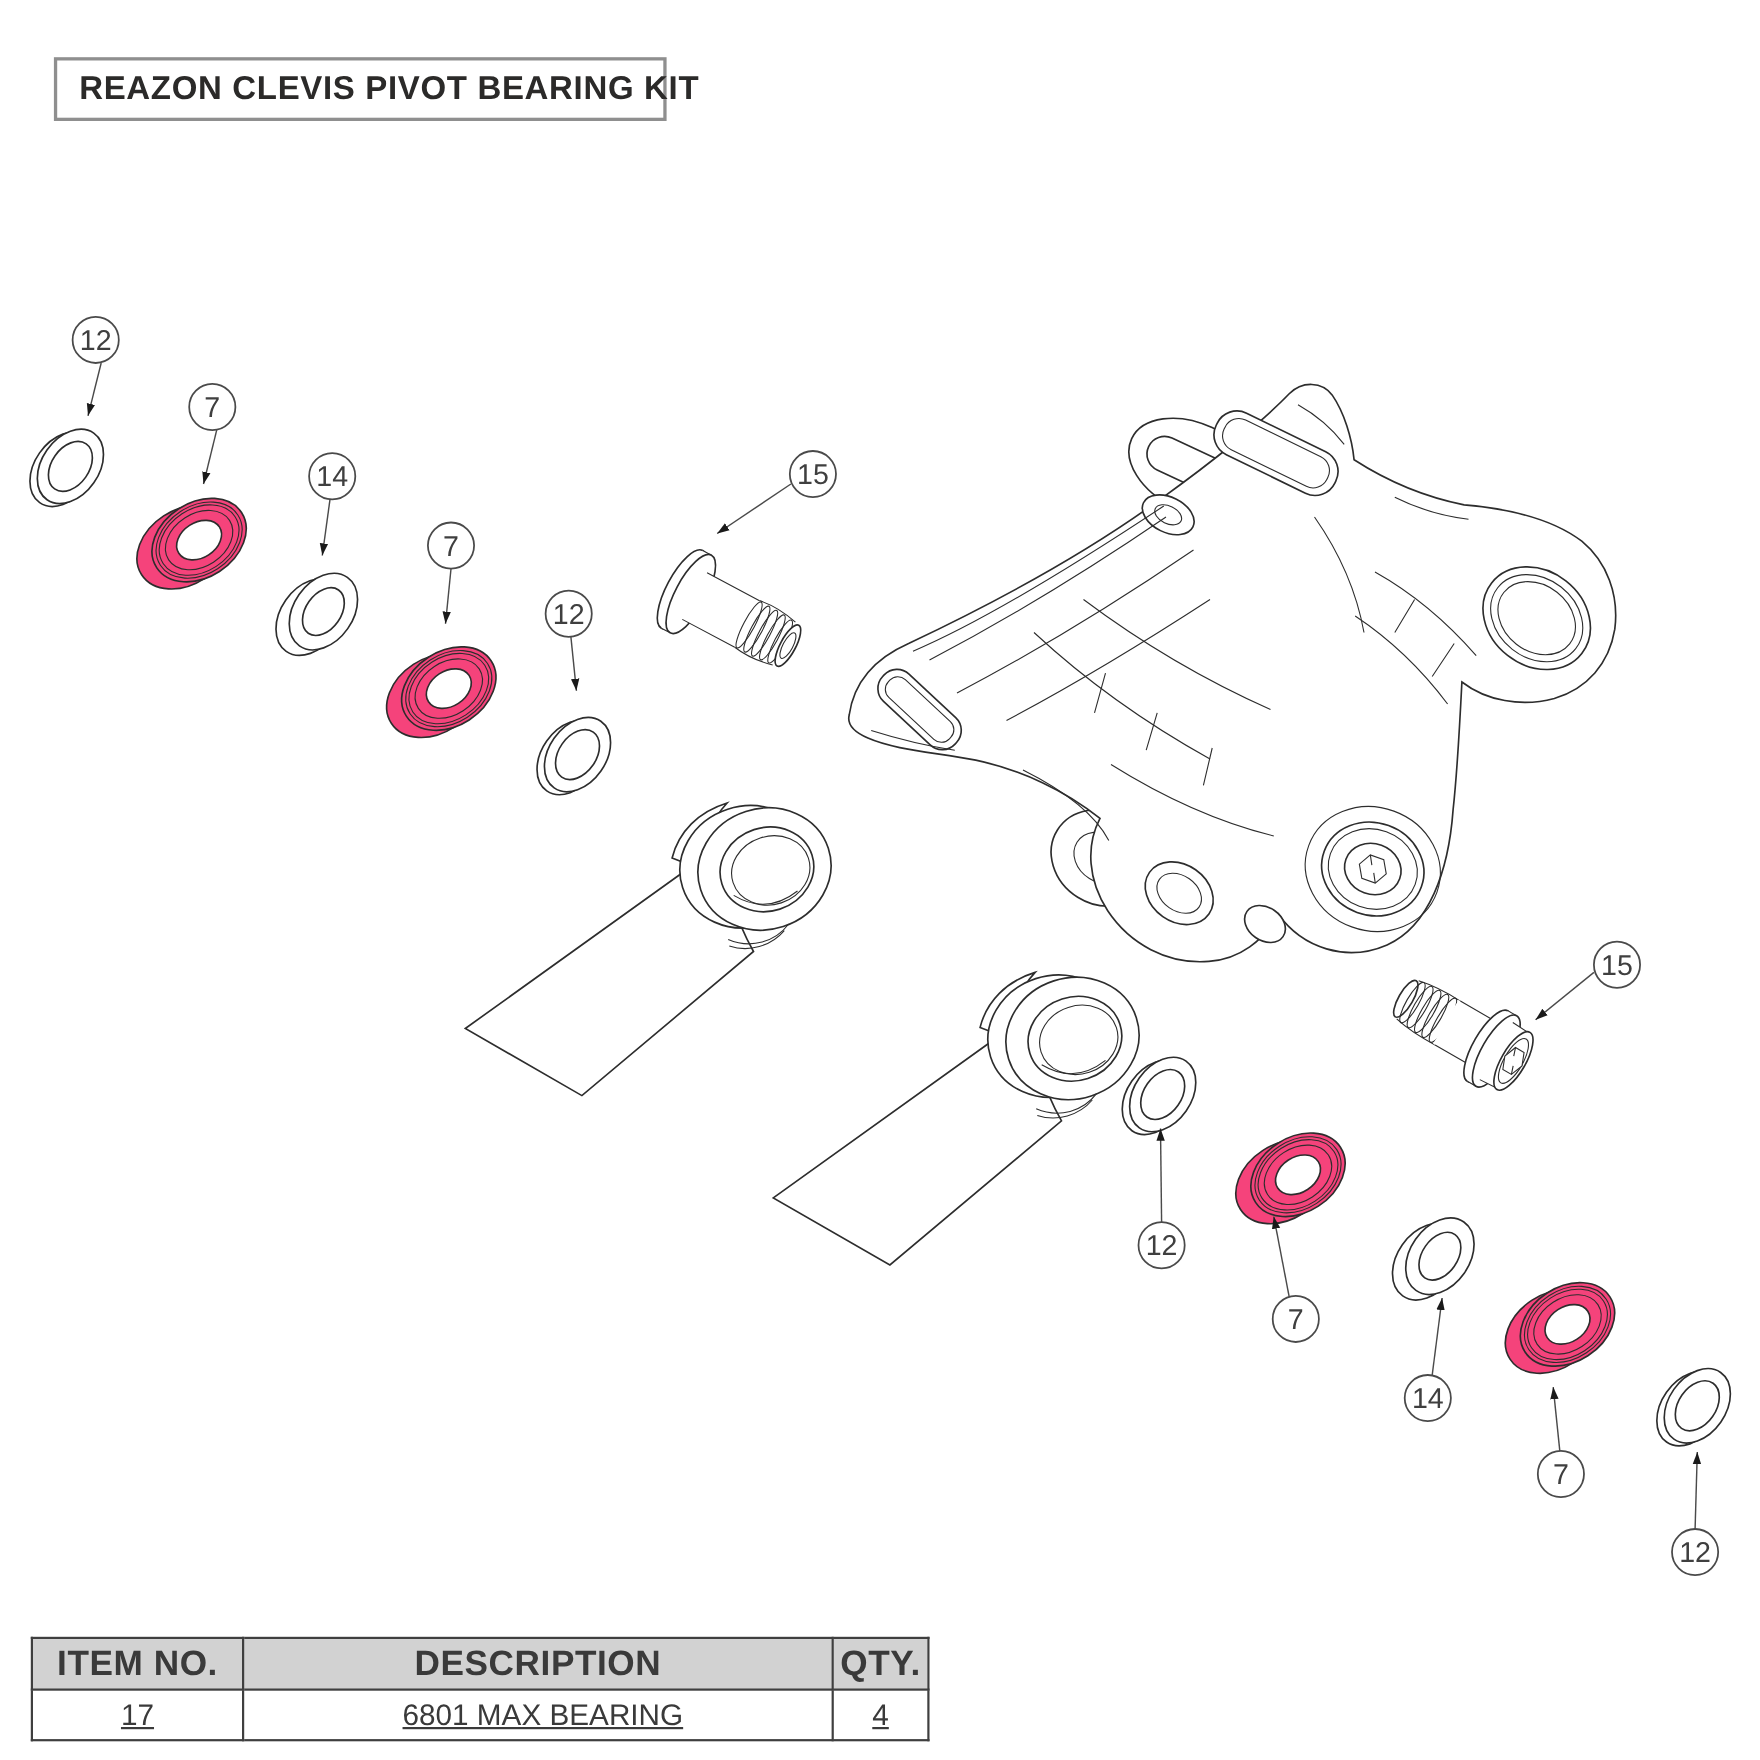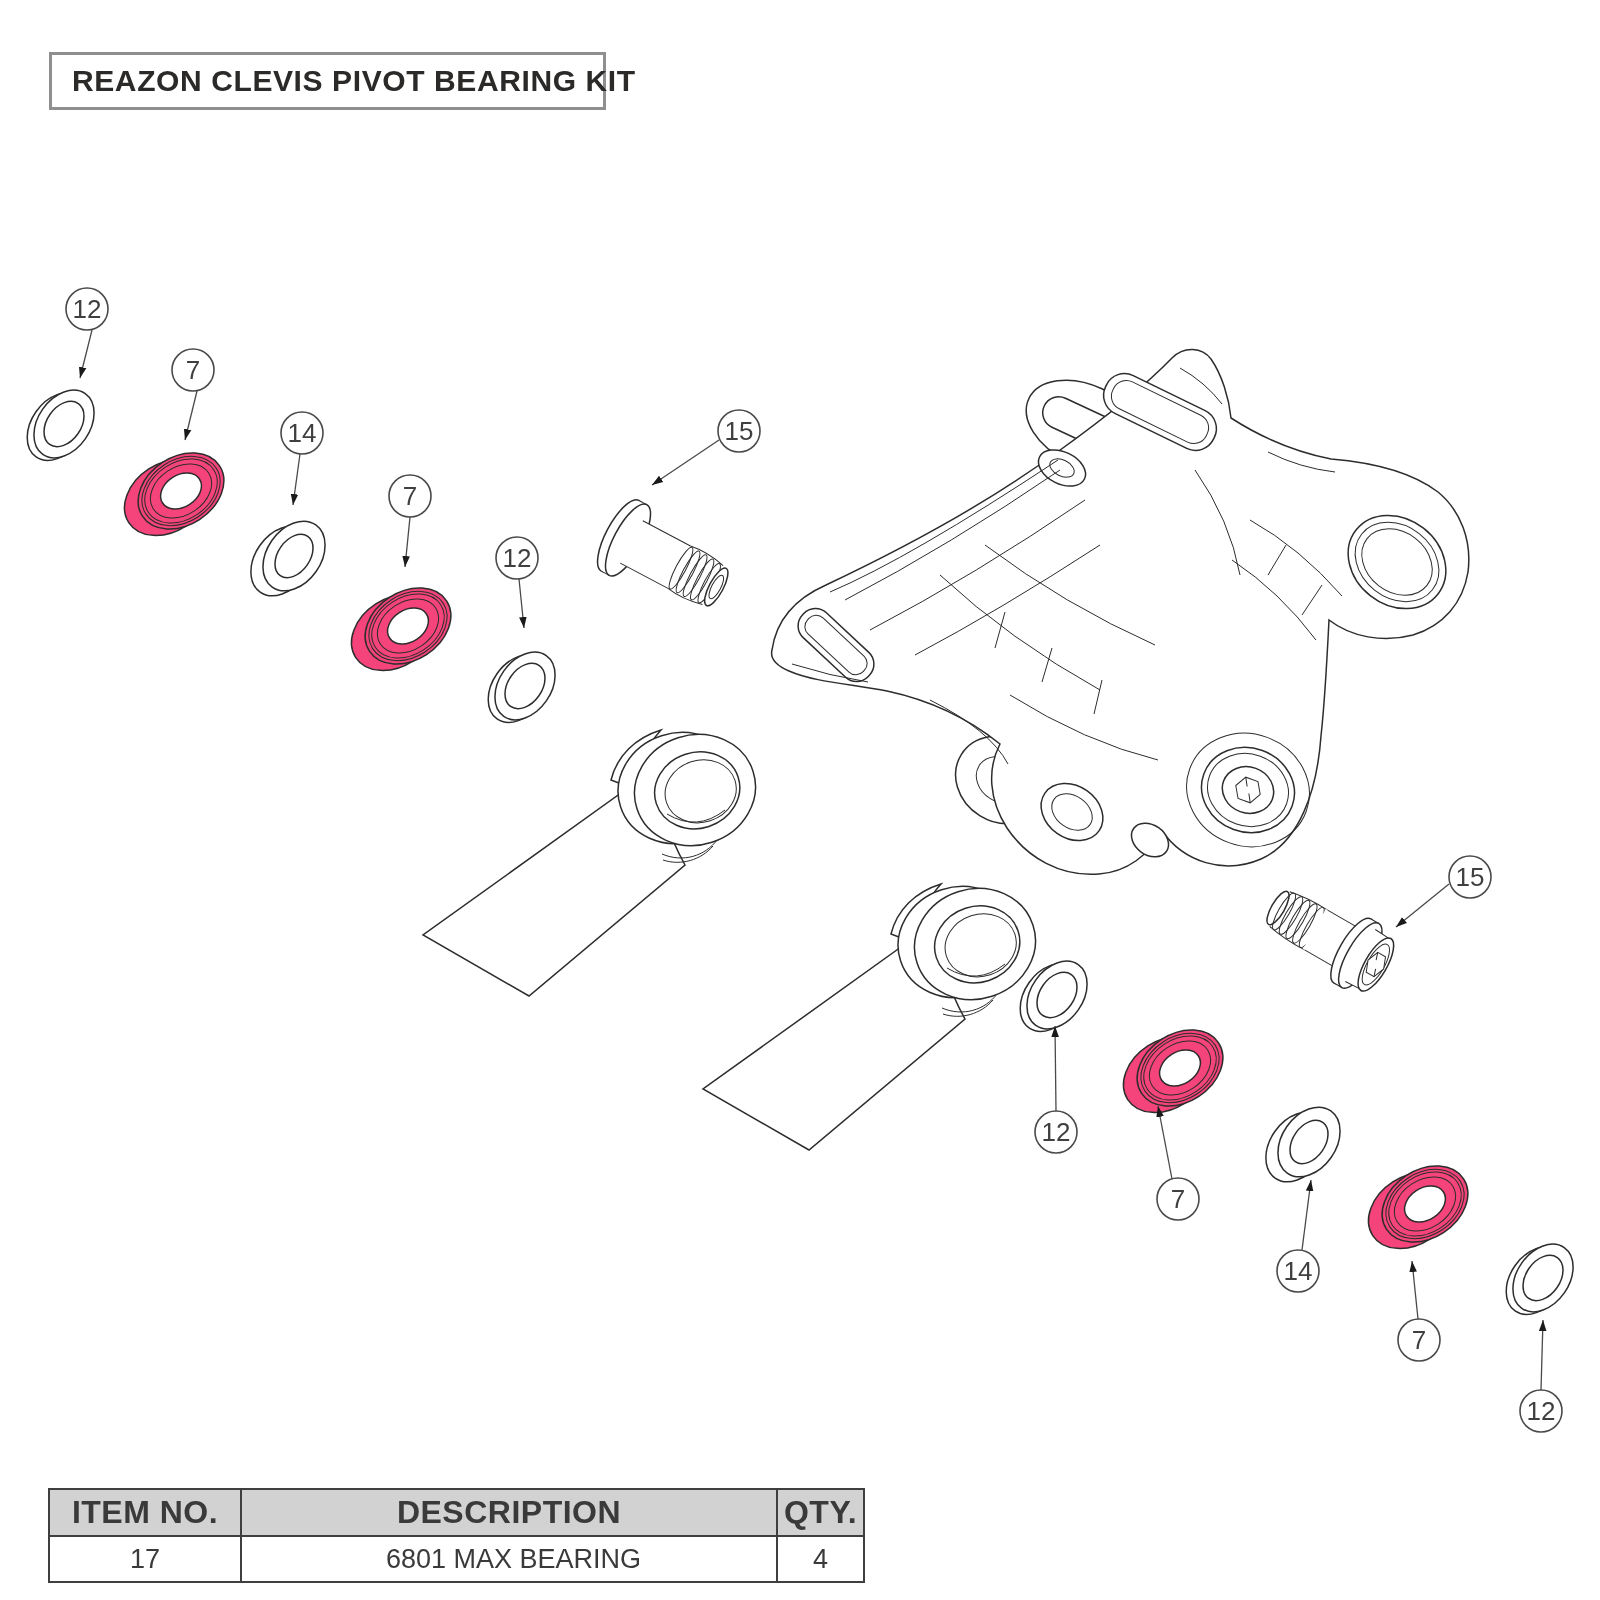--- a/index.html
+++ b/index.html
@@ -14,26 +14,26 @@
   svg.diagram{position:absolute;left:0;top:0;}
   .lnthin{fill:none;stroke:var(--c-line,#2d2d2d);stroke-width:1;}
   .wh{fill:#ffffff;stroke:var(--c-line,#2d2d2d);stroke-width:1.5;}
   .whthin{fill:#ffffff;stroke:var(--c-line,#2d2d2d);stroke-width:1;}
   .flat{fill:#ffffff;stroke:none;}
   .pink{fill:var(--c-highlight,#F5437B);stroke:var(--c-line,#2d2d2d);stroke-width:1.5;}
   .leader{fill:none;stroke:var(--c-callout,#4a4a4a);stroke-width:1.3;marker-end:url(#arw);}
   .balloon circle{fill:#ffffff;stroke:var(--c-callout,#4a4a4a);stroke-width:1.6;}
   .balloon text{font-family:"Liberation Sans",sans-serif;font-size:26px;fill:#3f3f3f;text-anchor:middle;}
   
-  .bom{position:absolute;left:48px;top:1488px;}
+  .bom{position:absolute;left:28px;top:1488px;}
   .bom table{border-collapse:collapse;table-layout:fixed;width:815px;background:#fff;}
   .bom th,.bom td{border:2px solid var(--c-table-border,#3f3f3f);overflow:hidden;white-space:nowrap;}
   .bom th{background:var(--c-table-header-bg,#d2d2d2);height:43px;font-size:32px;font-weight:bold;
           color:#3a3a3a;letter-spacing:.5px;}
-  .bom td{height:42px;font-size:27px;color:#3a3a3a;text-align:center;}
+  .bom td{height:42px;font-size:27px;color:#3a3a3a;text-align:center;text-decoration:underline;}
   .bom td.desc{text-align:center;padding-left:10px;}
 </style>
 </head>
 <body>
 
 <div class="stage">
 
   <div class="title-box">
     <span>REAZON CLEVIS PIVOT BEARING KIT</span>
   </div>

